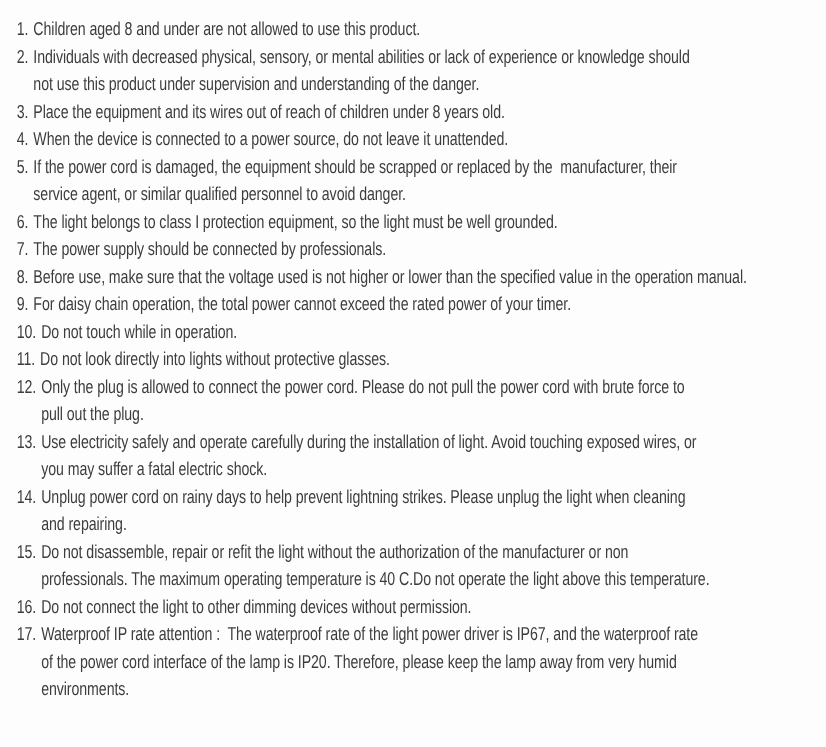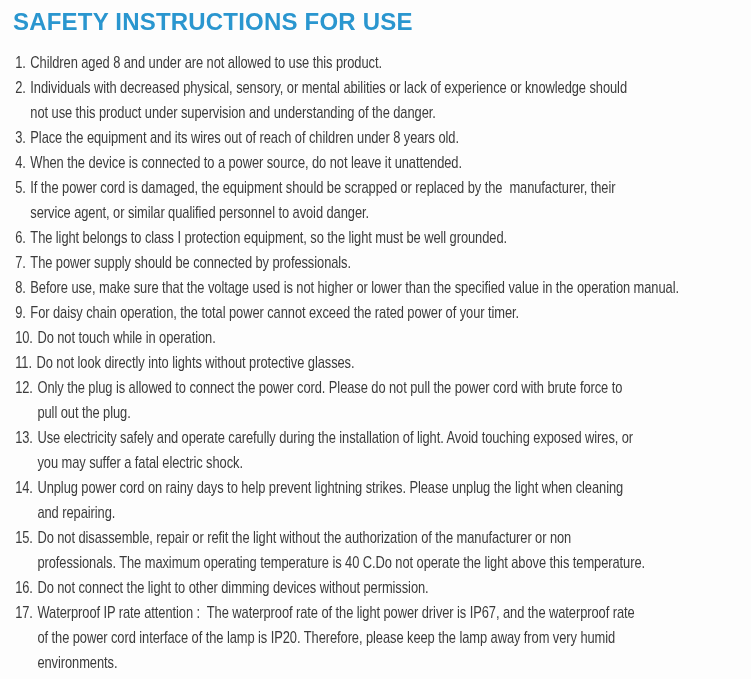--- a/index.html
+++ b/index.html
@@ -59,21 +59,20 @@
   }
   .safety-list .text {
     flex: 1 1 auto;
     white-space: pre-wrap;
   }
 </style>
 </head>
 <body>
 
 <div class="page">
-  <h1 class="page-title">SAFETY INSTRUCTIONS FOR USE</h1>
 
   <div class="list-wrap">
     <ol class="safety-list">
 
         <li class="item">
           <span class="num">1.</span>
           <span class="text">Children aged 8 and under are not allowed to use this product.</span>
         </li>
 
         <li class="item">

